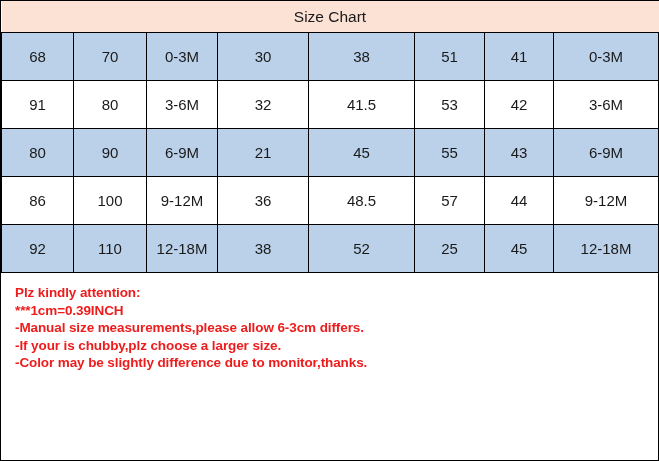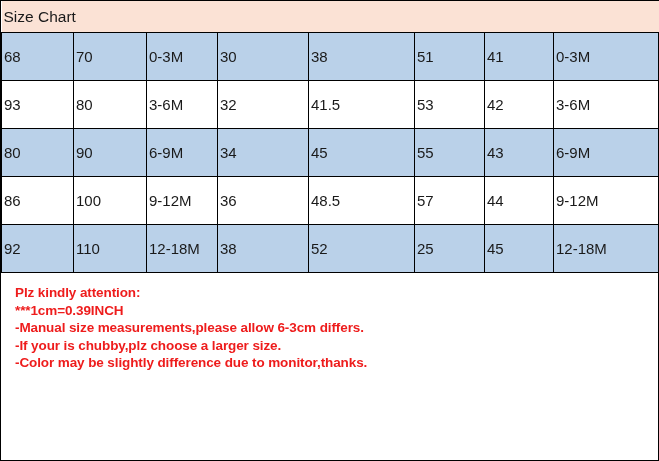--- a/index.html
+++ b/index.html
@@ -22,21 +22,21 @@
     background: #ffffff;
   }
   table.size-chart {
     border-collapse: collapse;
     table-layout: fixed;
     width: 657px;
     border: 0;
   }
   table.size-chart td {
     border: 1px solid #000000;
-    text-align: left;
+    text-align: center;
     vertical-align: middle;
     color: #1a1a1a;
     font-size: 14.5px;
     line-height: 1.15;
     padding: 0 2px;
     overflow: hidden;
     white-space: nowrap;
   }
   tr.title-row td {
     background: #fbe2d5;
@@ -116,35 +116,35 @@
         <td>70</td>
         <td>0-3M</td>
         <td>30</td>
         <td>38</td>
         <td>51</td>
         <td>41</td>
         <td>0-3M</td>
       </tr>
 
       <tr class="data-row">
-        <td>93</td>
+        <td>91</td>
         <td>80</td>
         <td>3-6M</td>
         <td>32</td>
         <td>41.5</td>
         <td>53</td>
         <td>42</td>
         <td>3-6M</td>
       </tr>
 
       <tr class="data-row alt">
         <td>80</td>
         <td>90</td>
         <td>6-9M</td>
-        <td>34</td>
+        <td>21</td>
         <td>45</td>
         <td>55</td>
         <td>43</td>
         <td>6-9M</td>
       </tr>
 
       <tr class="data-row">
         <td>86</td>
         <td>100</td>
         <td>9-12M</td>

